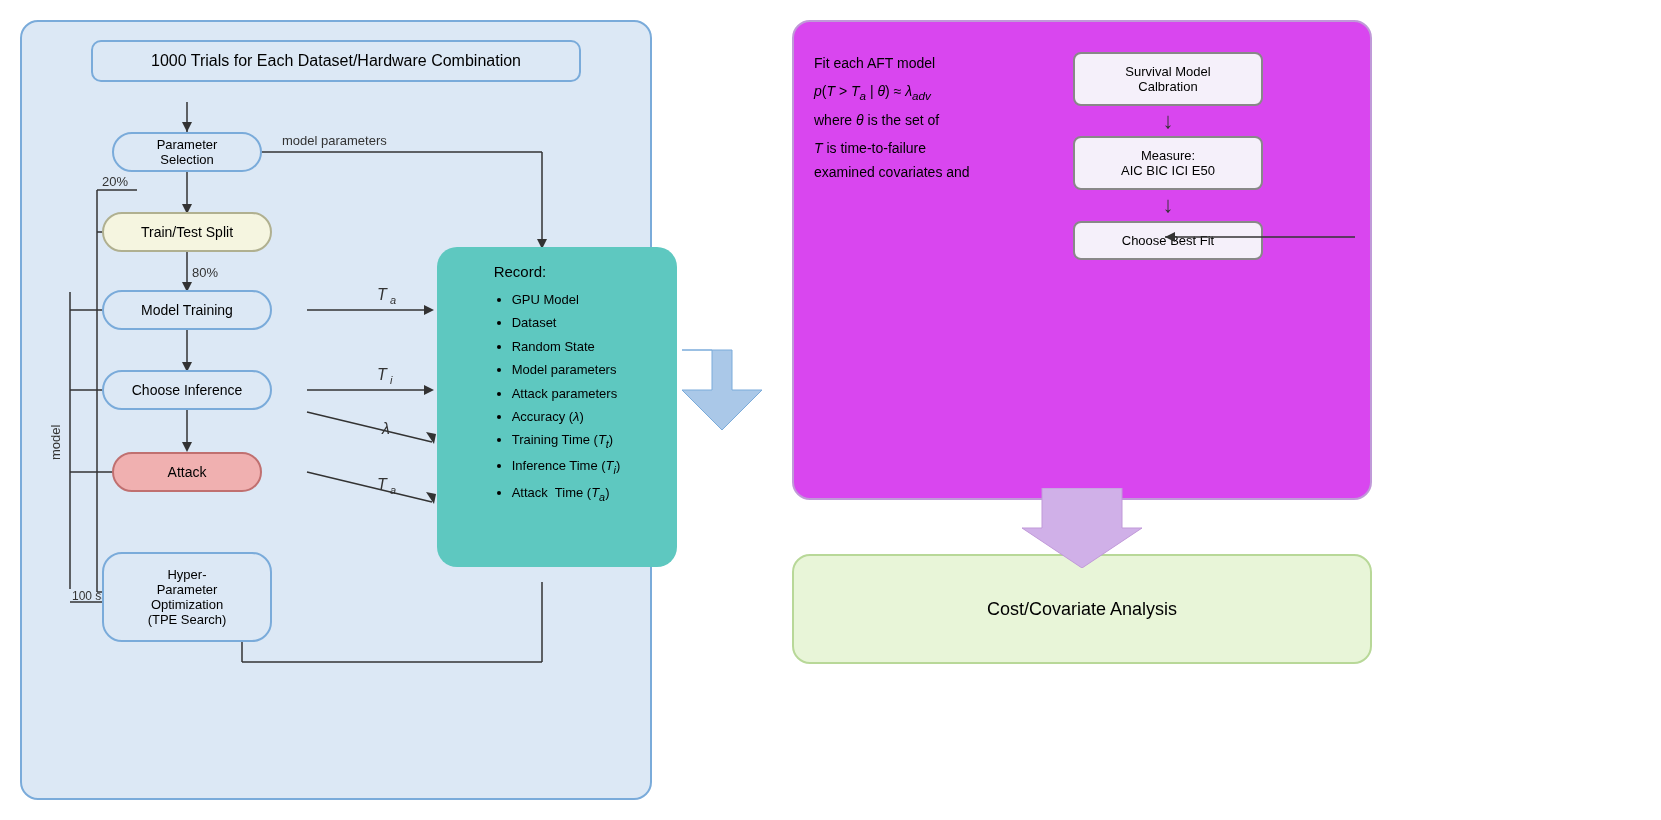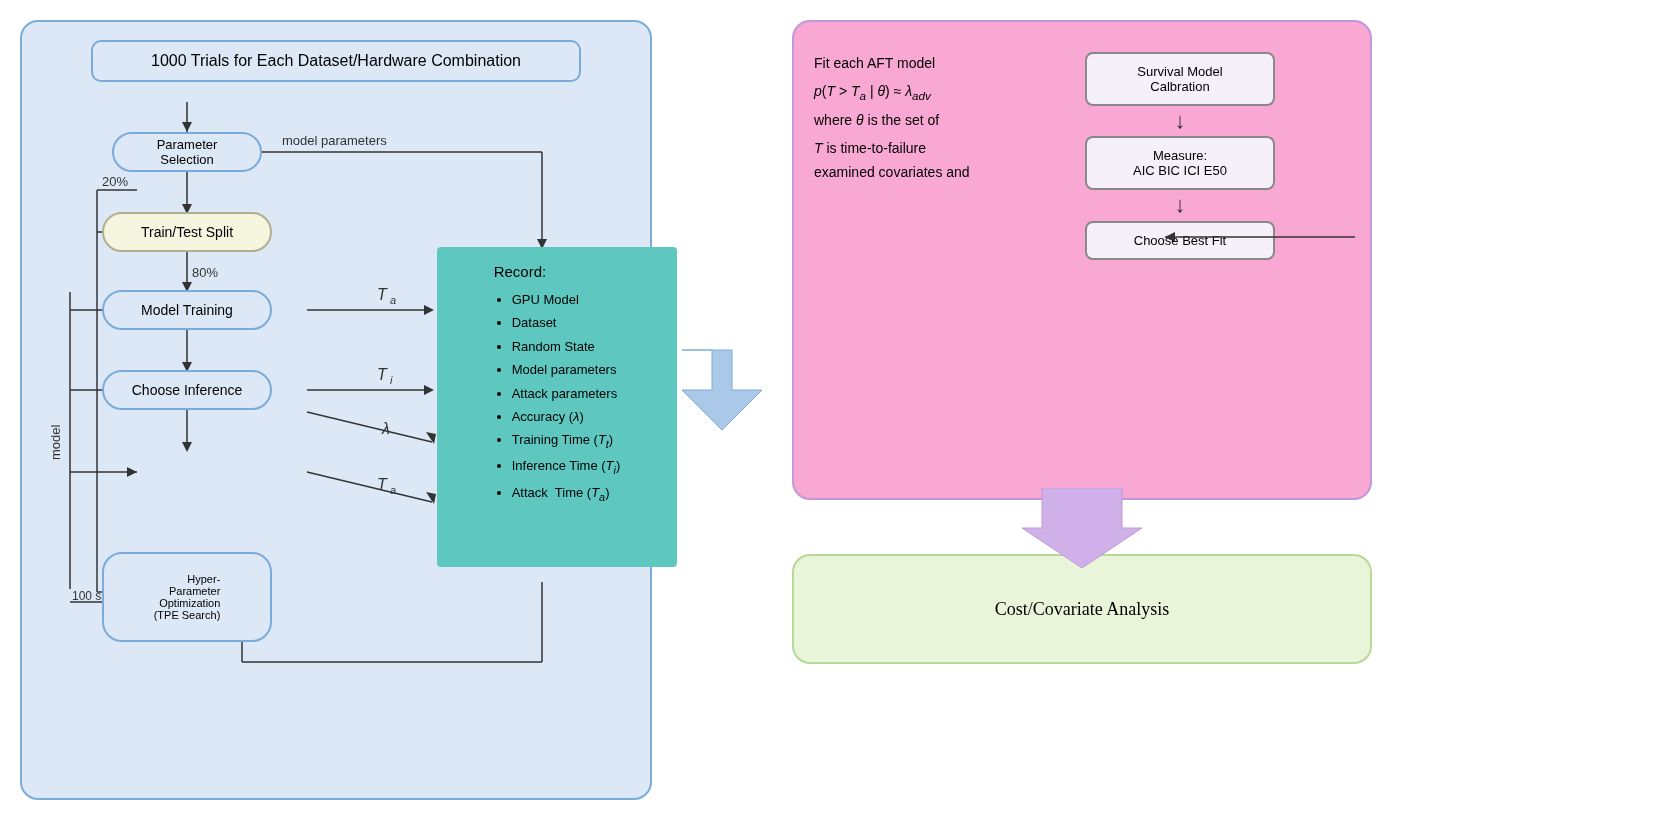--- a/index.html
+++ b/index.html
@@ -62,29 +62,29 @@
 
     
     .right-panel {
       display: flex;
       flex-direction: column;
       gap: 24px;
       width: 580px;
       height: 780px;
     }
     .right-top {
-      background: #f9a8d4;
+      background: #d946ef;
       border: 2px solid #c099d8;
       border-radius: 18px;
       padding: 20px;
       height: 480px;
       position: relative;
       display: flex;
       flex-direction: row;
-      gap: 16px;
+      gap: 4px;
     }
     .aft-text {
       width: 240px;
       font-size: 14px;
       line-height: 1.7;
       padding-top: 10px;
     }
     .calibration-col {
       display: flex;
       flex-direction: column;
@@ -149,21 +149,21 @@
     .node.beige {
       background: #f5f5e0;
       border-color: #b0b090;
     }
     .node.pink {
       background: #f0b0b0;
       border-color: #c07070;
     }
     .node.teal {
       background: #5ec8c0;
-      border-radius: 4px;
+      border-radius: 20px;
       border: none;
       font-size: 13.5px;
       text-align: left;
       align-items: flex-start;
       padding: 16px 18px;
     }
   </style>
 </head>
 <body>
 
@@ -264,23 +264,26 @@
       </div>
 
       <div class="node" style="left:60px; top:188px; width:170px; height:40px;">
         <span>Model Training</span>
       </div>
 
       <div class="node" style="left:60px; top:268px; width:170px; height:40px;">
         <span>Choose Inference</span>
       </div>
 
+      <div class="node pink" style="left:70px; top:350px; width:150px; height:40px;">
+        <span>Attack</span>
+      </div>
 
       <div class="node" style="left:60px; top:450px; width:170px; height:90px;">
-        <span style="font-size:11px; text-align:right;">Hyper-<br>Parameter<br>Optimization<br>(TPE Search)</span>
+        <span style="font-size:13px; text-align:center;">Hyper-<br>Parameter<br>Optimization<br>(TPE Search)</span>
       </div>
 
       <div class="node teal" style="left:395px; top:145px; width:240px; height:320px;">
         <div>
           <div style="font-size:15px; margin-bottom:8px;">Record:</div>
           <ul style="list-style:disc; padding-left:18px; line-height:1.8; font-size:13px;">
             <li>GPU Model</li>
             <li>Dataset</li>
             <li>Random State</li>
             <li>Model parameters</li>
@@ -333,18 +336,18 @@
           <line x1="200" y1="15" x2="10" y2="15" stroke="#333" stroke-width="1.5"></line>
           <polygon points="10,15 20,10 20,20" fill="#333"></polygon>
         </svg>
       </div>
 
       <svg style="position:absolute; bottom:-70px; left:50%; transform:translateX(-50%);" width="120" height="80">
         <polygon points="20,0 100,0 100,40 120,40 60,80 0,40 20,40" fill="#d0b0e8" stroke="#c099d8" stroke-width="1"></polygon>
       </svg>
     </div>
 
-    <div class="right-bottom" style="margin-top: 30px; font-family: Liberation Serif, serif;">
+    <div class="right-bottom" style="margin-top: 30px;">
       <span style="font-size:18px;">Cost/Covariate Analysis</span>
     </div>
 
   </div>
 </div>
 
 </body></html>

